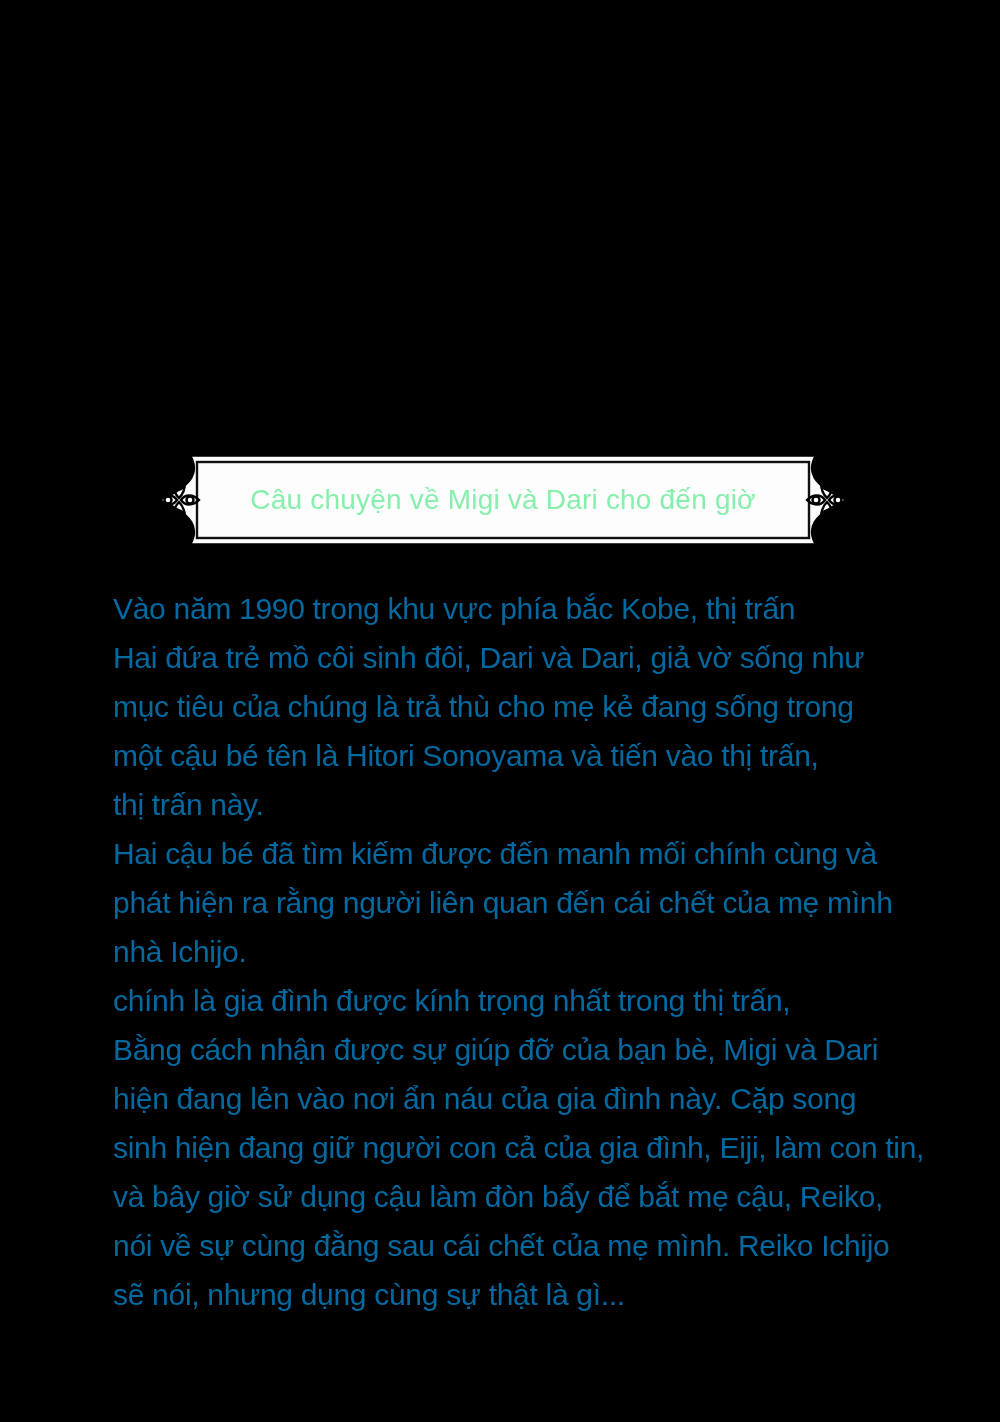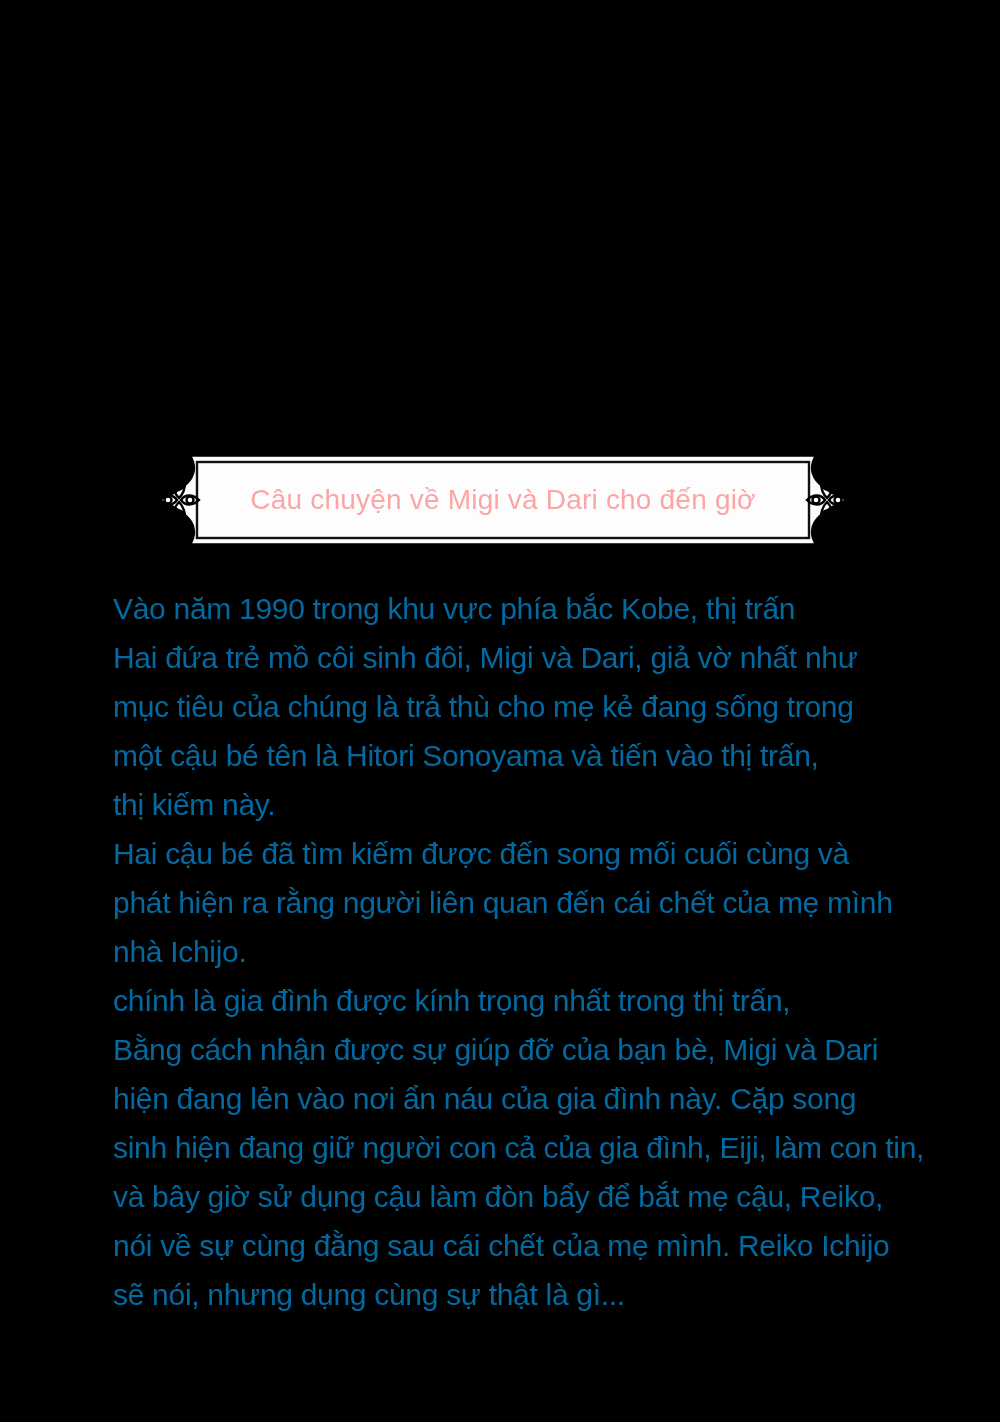--- a/index.html
+++ b/index.html
@@ -82,30 +82,30 @@
         </g>
       </defs>
 
       <path d="M34,3 L658,3 C650,18 654,32 689,47 C654,62 650,76 658,91 L34,91 C42,76 38,62 3,47 C38,32 42,18 34,3 Z" fill="#fdfdfd" stroke="#000000" stroke-width="1.5"></path>
 
       <rect x="40" y="9" width="612" height="76" fill="none" stroke="#111111" stroke-width="2.4"></rect>
 
       <use href="#orn" x="0" y="0" transform="translate(22,47)"></use>
       <use href="#orn" x="0" y="0" transform="translate(670,47)"></use>
     </svg>
-    <div class="banner-title" style="color: #fca5a5;">Câu chuyện về Migi và Dari cho đến giờ</div>
+    <div class="banner-title" style="color: #86efac;">Câu chuyện về Migi và Dari cho đến giờ</div>
   </div>
 
   <div class="story" style="color: rgb(251, 251, 251);">
       <div class="line">Vào năm 1990 trong khu vực phía bắc Kobe, thị trấn</div>
-      <div class="line">Hai đứa trẻ mồ côi sinh đôi, Migi và Dari, giả vờ nhất như</div>
+      <div class="line">Hai đứa trẻ mồ côi sinh đôi, Dari và Dari, giả vờ sống như</div>
       <div class="line">mục tiêu của chúng là trả thù cho mẹ kẻ đang sống trong</div>
       <div class="line">một cậu bé tên là Hitori Sonoyama và tiến vào thị trấn,</div>
-      <div class="line">thị kiếm này.</div>
-      <div class="line">Hai cậu bé đã tìm kiếm được đến song mối cuối cùng và</div>
+      <div class="line">thị trấn này.</div>
+      <div class="line">Hai cậu bé đã tìm kiếm được đến manh mối chính cùng và</div>
       <div class="line">phát hiện ra rằng người liên quan đến cái chết của mẹ mình</div>
       <div class="line">nhà Ichijo.</div>
       <div class="line">chính là gia đình được kính trọng nhất trong thị trấn,</div>
       <div class="line">Bằng cách nhận được sự giúp đỡ của bạn bè, Migi và Dari</div>
       <div class="line">hiện đang lẻn vào nơi ẩn náu của gia đình này. Cặp song</div>
       <div class="line">sinh hiện đang giữ người con cả của gia đình, Eiji, làm con tin,</div>
       <div class="line">và bây giờ sử dụng cậu làm đòn bẩy để bắt mẹ cậu, Reiko,</div>
       <div class="line">nói về sự cùng đằng sau cái chết của mẹ mình. Reiko Ichijo</div>
       <div class="line">sẽ nói, nhưng dụng cùng sự thật là gì...</div>
     </div>

